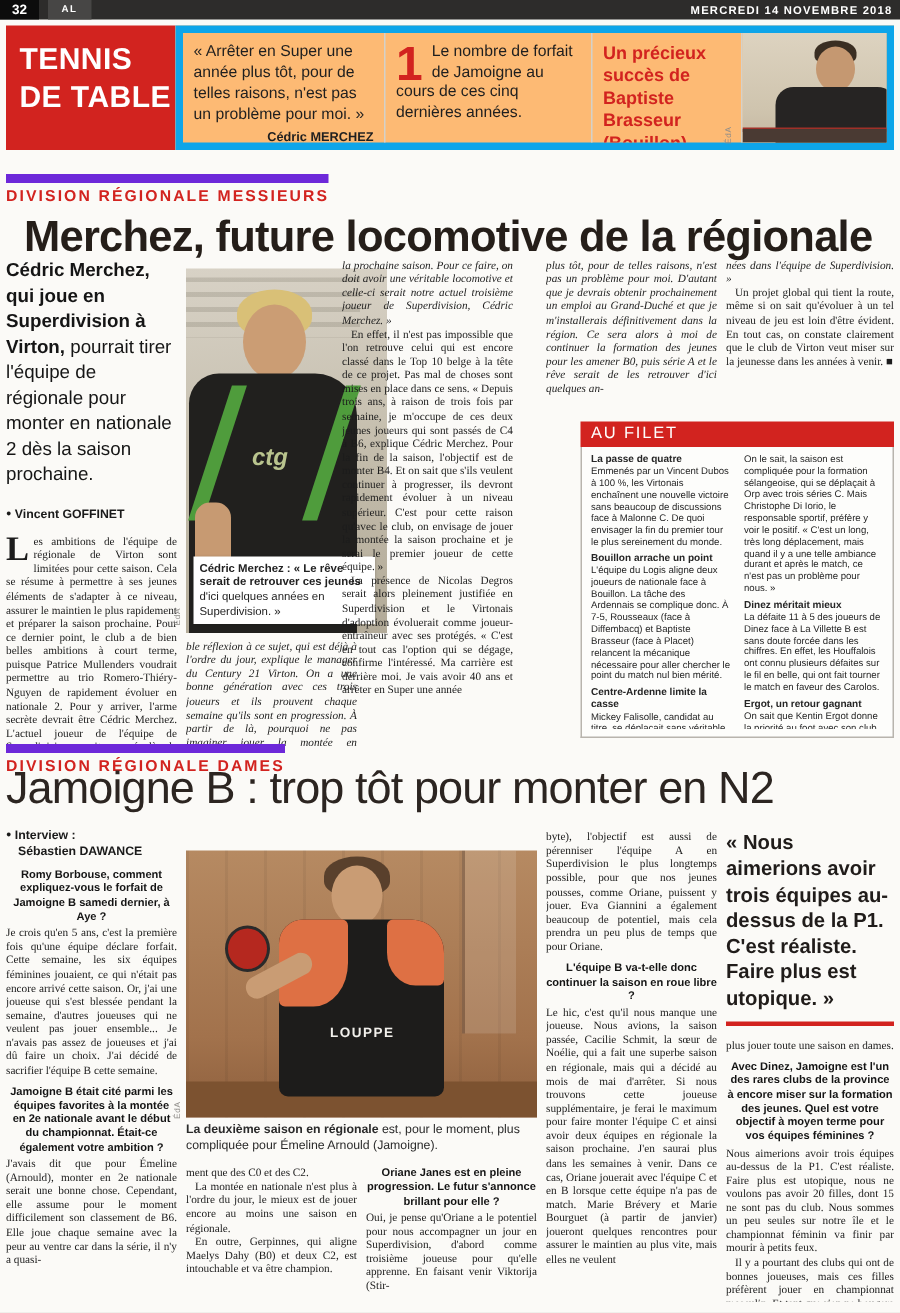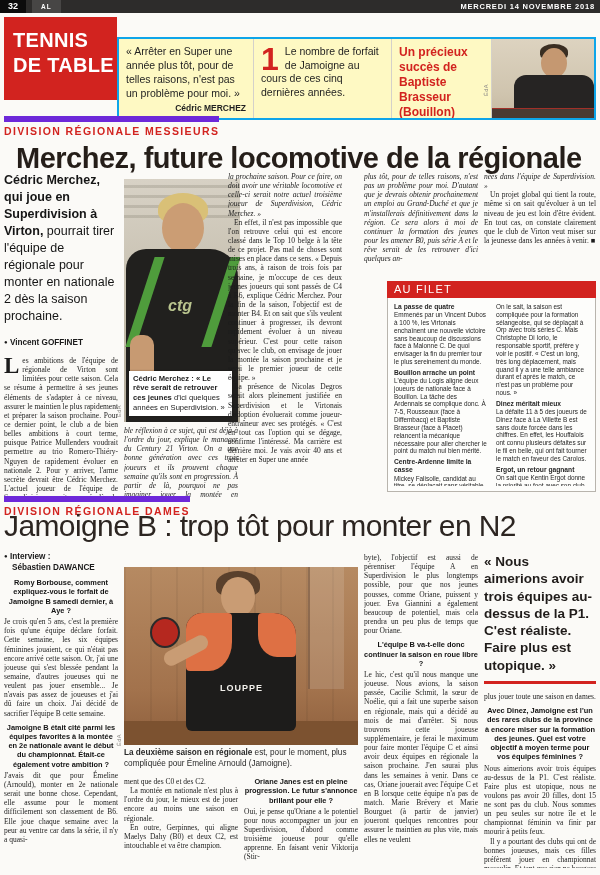--- a/index.html
+++ b/index.html
@@ -13,21 +13,21 @@
            padding:0 8px;height:13px;line-height:13px;}
   .edition{font-size:6.5px;font-weight:bold;background:#474645;padding:0 9px;height:13px;line-height:13px;margin-left:6px;letter-spacing:1px;}
   .date{margin-left:auto;font-size:7.5px;font-weight:bold;letter-spacing:.8px;padding-right:5px;}
 
   
   .section-box{position:absolute;left:4px;top:17px;width:113px;height:83px;background:#d2231f;
                color:#fff;font-family:"Liberation Sans",sans-serif;font-weight:bold;
                font-size:20px;line-height:1.25;padding:11px 0 0 9px;box-sizing:border-box;letter-spacing:.3px;}
   .section-box span{display:block;}
   .mh-cells{position:absolute;left:117px;top:17px;width:479px;height:83px;display:flex;
-            border:2px solid #0ea5e9;box-sizing:border-box;background:#fef9c3;margin-top:20px;}
+            border:5px solid #0ea5e9;box-sizing:border-box;background:#fdba74;}
   .mh-cell{box-sizing:border-box;border-left:1px solid #d4d1ca;padding:6px 7px;overflow:hidden;}
   .mh-cell:first-child{border-left:none;}
   .mh-quote{width:134px;font-family:"Liberation Sans",sans-serif;font-size:10.5px;line-height:1.32;color:#1f1f1f;}
   .mh-qauthor{text-align:right;font-weight:bold;font-size:8.5px;margin-top:3px;}
   .mh-stat{width:138px;font-family:"Liberation Sans",sans-serif;font-size:10.5px;line-height:1.3;color:#1f1f1f;}
   .stat-num{float:left;color:#d2231f;font-weight:bold;font-size:32px;line-height:26px;margin:1px 6px 0 0;}
   .mh-teaser{width:100px;font-family:"Liberation Sans",sans-serif;font-weight:bold;
              font-size:12px;line-height:1.25;color:#d2231f;}
   .mh-photo{flex:1;position:relative;padding:0;border-left:1px solid #d4d1ca;
             background:linear-gradient(180deg,#ddd3c0,#cfc4ae 70%,#c4b8a1);overflow:hidden;}
@@ -62,21 +62,21 @@
           text-align:left;margin-top:13px !important;color:#1a1a1a;}
   .bullet{font-size:6px;vertical-align:1px;}
   .byline2{font-family:"Liberation Sans",sans-serif;font-weight:bold;font-size:8.2px;text-align:left;color:#1a1a1a;line-height:1.35;}
   .byline2 .nm{display:block;padding-left:8px;}
   .body-start{margin-top:8px !important;}
   .dropcap{float:left;font-weight:bold;font-size:23px;line-height:18px;padding:1px 3px 0 0;}
   .q{font-family:"Liberation Sans",sans-serif;font-weight:bold;font-size:7.4px;line-height:1.25;
      text-align:center;color:#141414;margin:5px 0 2px 0 !important;}
 
   
-  .m-photo{position:absolute;left:124px;top:179px;width:116px;height:243px;overflow:hidden;
+  .m-photo{position:absolute;left:124px;top:179px;width:134px;height:243px;overflow:hidden;
            background:linear-gradient(175deg,#d8d2c6,#c3bcab 55%,#b2aa98);}
   .mp-board{position:absolute;left:0;top:6px;width:116px;height:40px;
             background:repeating-linear-gradient(180deg,rgba(120,115,100,.25) 0 3px,transparent 3px 10px);}
   .mp-hair{position:absolute;left:34px;top:14px;width:50px;height:32px;border-radius:50% 50% 40% 40%;background:#d9c077;}
   .mp-head{position:absolute;left:38px;top:24px;width:42px;height:50px;border-radius:50%;background:#cb9d74;}
   .mp-torso{position:absolute;left:2px;top:70px;width:112px;height:173px;border-radius:20px 28px 0 0;background:#21201e;}
   .mp-stripe1,.mp-stripe2{position:absolute;width:10px;height:90px;background:#4f9c3c;transform:skewX(-18deg);}
   .mp-stripe1{left:16px;top:78px;}
   .mp-stripe2{left:92px;top:78px;}
   .mp-arm{position:absolute;left:6px;top:156px;width:24px;height:66px;border-radius:10px;background:#c79a72;}

